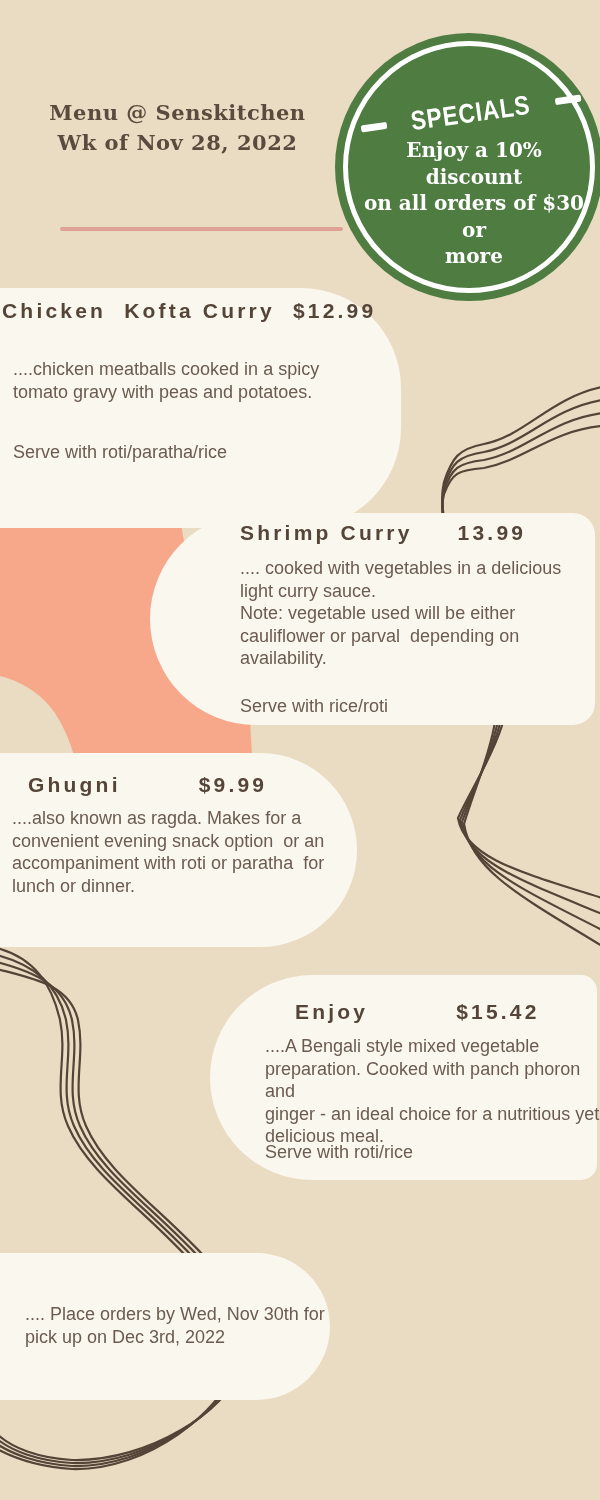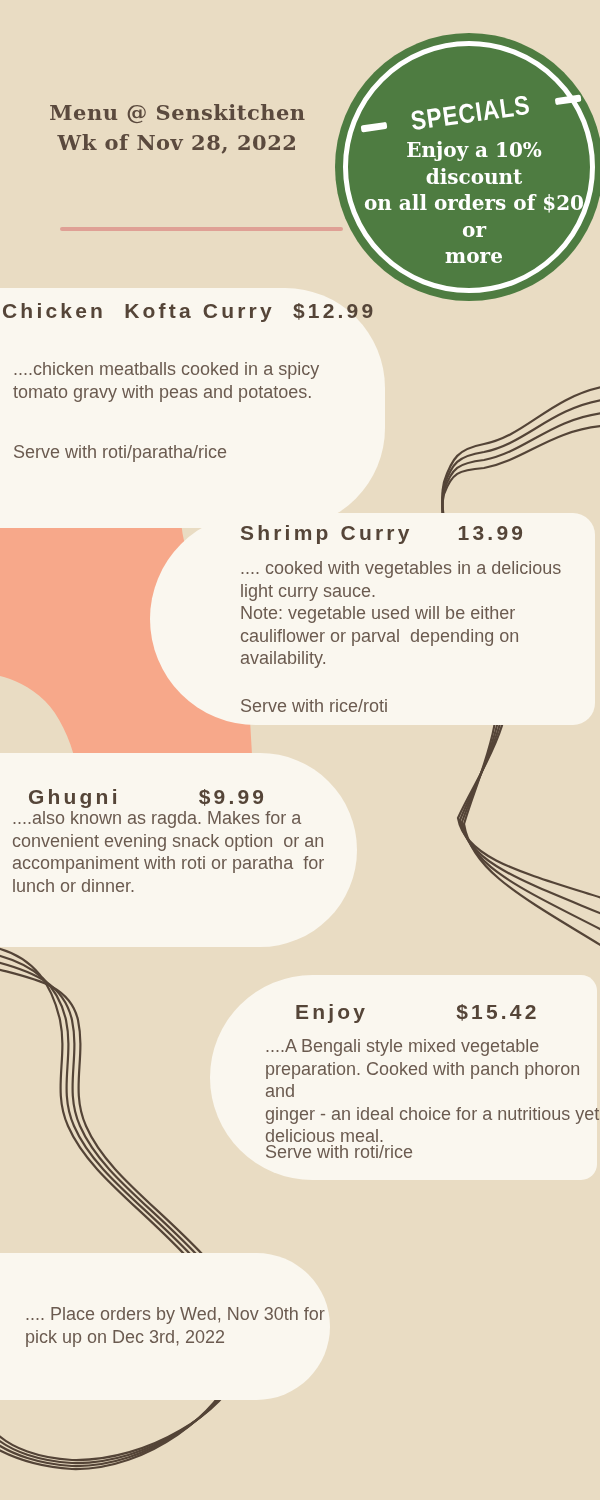--- a/index.html
+++ b/index.html
@@ -43,21 +43,21 @@
     font-weight:700; font-size:27px; letter-spacing:1px;
     transform:scaleX(.84); white-space:nowrap;
   }
   .specials-desc{
     position:absolute; left:22px; right:12px; top:104px;
     color:#ffffff; font-family:"DejaVu Serif", serif; font-weight:700;
     font-size:20px; line-height:1.33; text-align:center; white-space:pre-line;
   }
   
   .card{position:absolute; background:var(--card,#faf7ef);}
-  #card-chicken{left:0;   top:288px;  width:385px; height:240px; border-radius:0 100px 100px 0;}
+  #card-chicken{left:0;   top:288px;  width:385px; height:240px; border-radius:0 100px 100px 0;padding-left:16px;}
   #card-shrimp {left:150px;top:513px; width:445px; height:212px; border-radius:106px 22px 22px 106px;}
   #card-ghugni {left:0;   top:753px;  width:357px; height:194px; border-radius:0 97px 97px 0;}
   #card-labra  {left:210px;top:975px; width:387px; height:205px; border-radius:103px 16px 16px 103px;}
   #card-order  {left:0;   top:1253px; width:330px; height:147px; border-radius:0 74px 74px 0;}
 
   .item-title{
     position:absolute; display:flex; align-items:baseline;
     font-weight:700; font-size:21px; letter-spacing:3.2px;
     color:var(--title,#554538); white-space:pre;
   }
@@ -68,21 +68,21 @@
   #card-chicken .item-title{left:2px;  top:11px;}
   #card-chicken .item-desc {left:13px; top:70px;  width:360px;}
   #card-chicken .item-serve{left:13px; top:153px;}
   #card-chicken .item-price{margin-left:18px;}
 
   #card-shrimp .item-title{left:90px; top:8px;}
   #card-shrimp .item-desc {left:90px; top:44px; width:345px;}
   #card-shrimp .item-serve{left:90px; top:182px;}
   #card-shrimp .item-price{margin-left:45px;}
 
-  #card-ghugni .item-title{left:28px; top:32px;text-align:center;}
+  #card-ghugni .item-title{left:28px; top:20px;text-align:center;}
   #card-ghugni .item-desc {left:12px; top:54px; width:335px;}
   #card-ghugni .item-serve{left:17px; top:161px;}
   #card-ghugni .item-price{margin-left:78px;}
 
   #card-labra .item-title{left:85px; top:25px;}
   #card-labra .item-desc {left:55px; top:60px; width:345px;}
   #card-labra .item-serve{left:55px; top:166px;}
   #card-labra .item-price{margin-left:88px;}
 
   #card-order .order-note{left:25px; top:50px; width:300px;}
@@ -166,17 +166,17 @@
   <div class="divider"></div>
 
   <div class="badge">
     <div class="badge-ring"></div>
     <div class="specials-row">
       <span class="specials-dash"></span>
       <span class="specials-text">SPECIALS</span>
       <span class="specials-dash"></span>
     </div>
     <div class="specials-desc">Enjoy a 10% discount
-on all orders of $20 or
+on all orders of $30 or
 more</div>
   </div>
 
 </div>
 
 </body></html>

